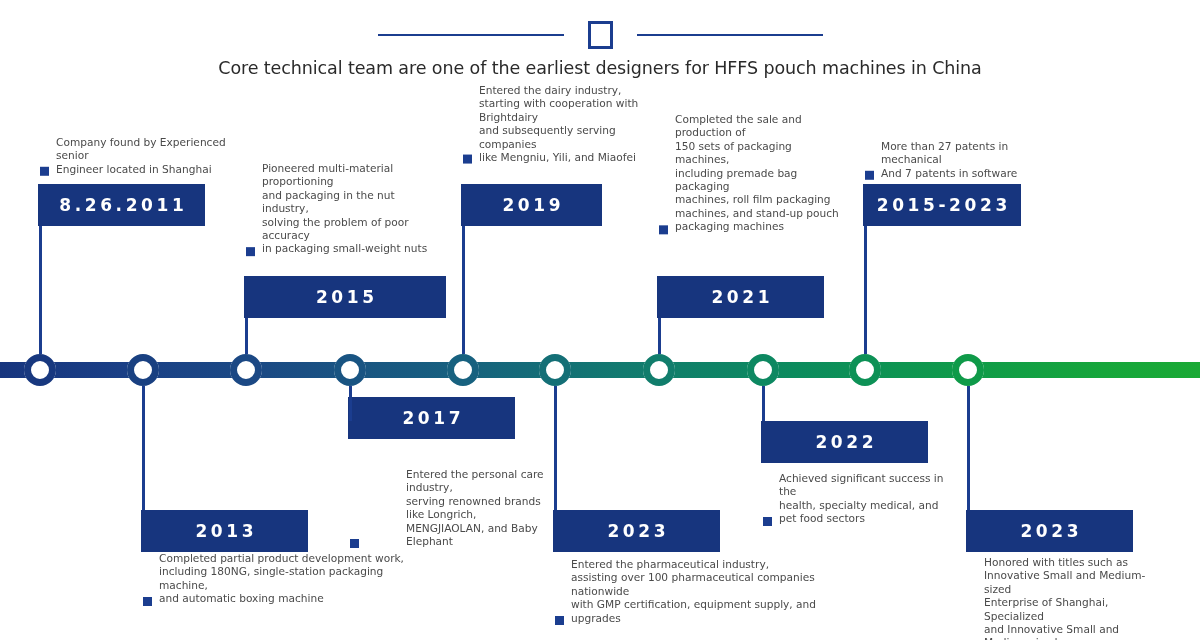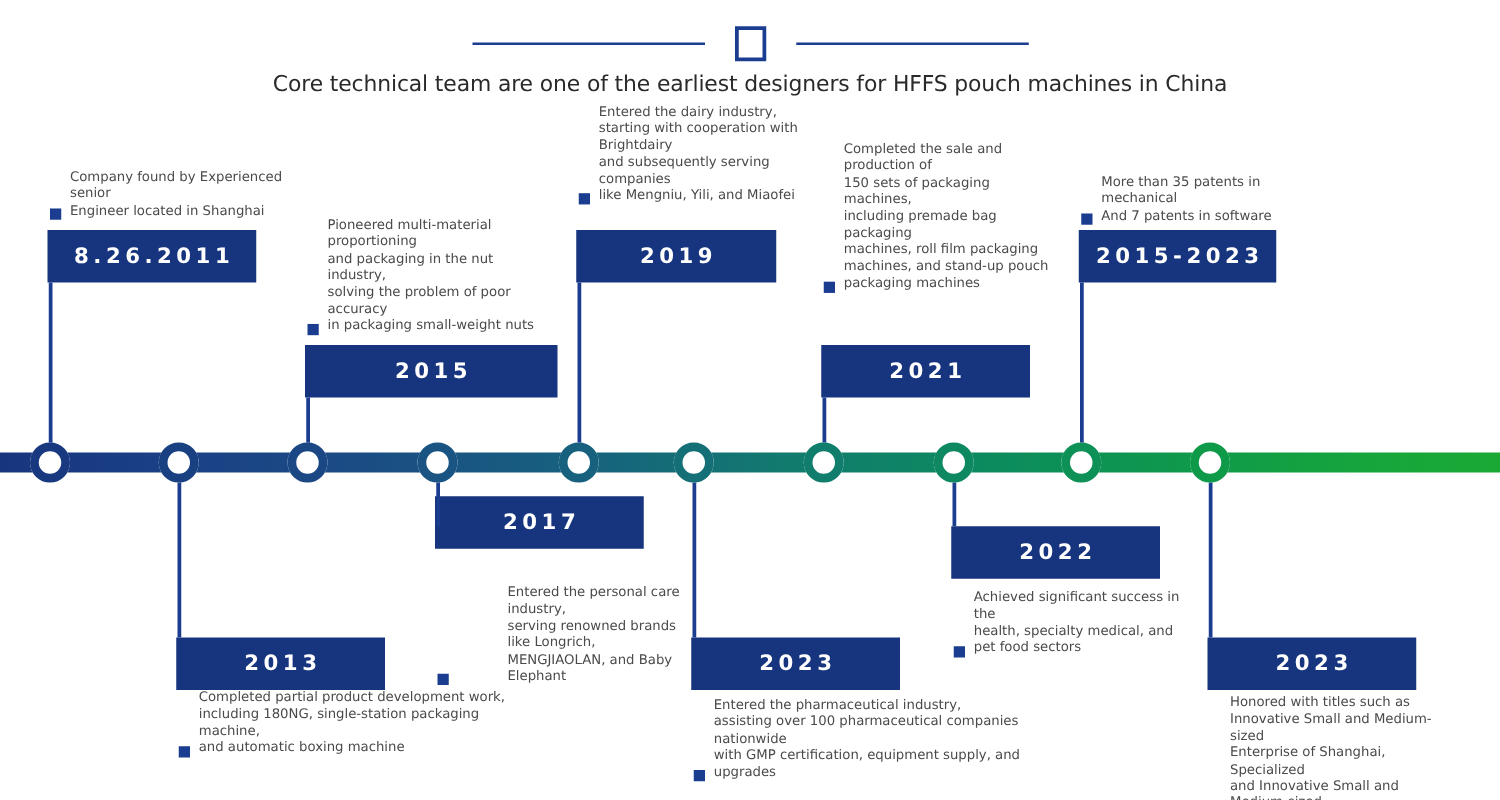--- a/index.html
+++ b/index.html
@@ -100,36 +100,36 @@
       <div class="chip" style="left: 141px; top: 510px; width: 167px;">2013</div>
       <div class="stem" style="left: 142px; top: 370px; height: 140px;"></div>
       <div class="desc" style="left: 143px; width: 290px; top: 552px;">
         <span class="bullet"></span>
         <span class="txt">Completed partial product development work,
 including 180NG, single-station packaging machine,
 and automatic boxing machine</span>
       </div>
       <div class="chip" style="left: 244px; top: 276px; width: 202px;">2015</div>
       <div class="stem" style="left: 245px; top: 318px; height: 52px;"></div>
-      <div class="desc" style="left: 246px; width: 190px; top: 268px; transform: translateY(-100%);">
+      <div class="desc" style="left: 246px; width: 190px; top: 256px; transform: translateY(-100%);">
         <span class="bullet"></span>
         <span class="txt">Pioneered multi-material proportioning
 and packaging in the nut industry,
 solving the problem of poor accuracy
 in packaging small-weight nuts</span>
       </div>
       <div class="chip" style="left: 348px; top: 397px; width: 167px;">2017</div>
       <div class="stem" style="left: 349px; top: 370px; height: 51px;"></div>
       <div class="desc" style="left: 350px; width: 205px; top: 468px; gap: 47px;">
         <span class="bullet"></span>
         <span class="txt">Entered the personal care industry,
 serving renowned brands like Longrich,
 MENGJIAOLAN, and Baby Elephant</span>
       </div>
-      <div class="chip" style="left: 461px; top: 184px; width: 160px;">2019</div>
+      <div class="chip" style="left: 461px; top: 184px; width: 141px;">2019</div>
       <div class="stem" style="left: 462px; top: 226px; height: 144px;"></div>
       <div class="desc" style="left: 463px; width: 210px; top: 164px; transform: translateY(-100%);">
         <span class="bullet"></span>
         <span class="txt">Entered the dairy industry,
 starting with cooperation with Brightdairy
 and subsequently serving companies
 like Mengniu, Yili, and Miaofei</span>
       </div>
       <div class="chip" style="left: 553px; top: 510px; width: 167px;">2023</div>
       <div class="stem" style="left: 554px; top: 370px; height: 140px;"></div>
@@ -155,21 +155,21 @@
       <div class="desc" style="left: 763px; width: 190px; top: 472px;">
         <span class="bullet"></span>
         <span class="txt">Achieved significant success in the
 health, specialty medical, and
 pet food sectors</span>
       </div>
       <div class="chip" style="left: 863px; top: 184px; width: 158px;">2015-2023</div>
       <div class="stem" style="left: 864px; top: 226px; height: 144px;"></div>
       <div class="desc" style="left: 865px; width: 200px; top: 180px; transform: translateY(-100%);">
         <span class="bullet"></span>
-        <span class="txt">More than 35 patents in mechanical
+        <span class="txt">More than 27 patents in mechanical
 And 7 patents in software</span>
       </div>
       <div class="chip" style="left: 966px; top: 510px; width: 167px;">2023</div>
       <div class="stem" style="left: 967px; top: 370px; height: 140px;"></div>
       <div class="desc" style="left: 968px; width: 190px; top: 556px;">
         <span class="bullet"></span>
         <span class="txt">Honored with titles such as
 Innovative Small and Medium-sized
 Enterprise of Shanghai, Specialized
 and Innovative Small and Medium-sized

